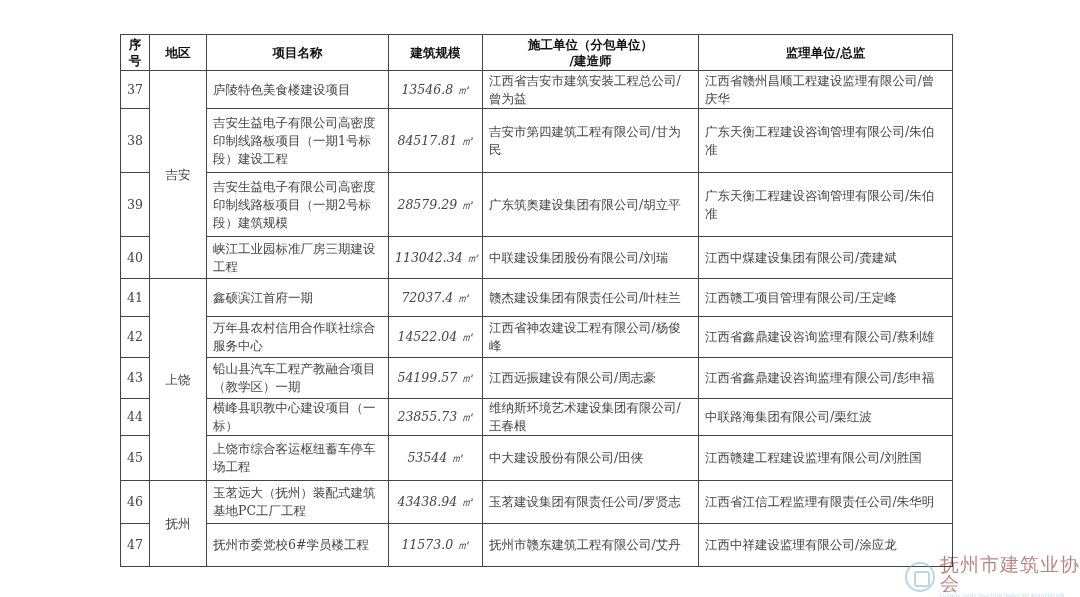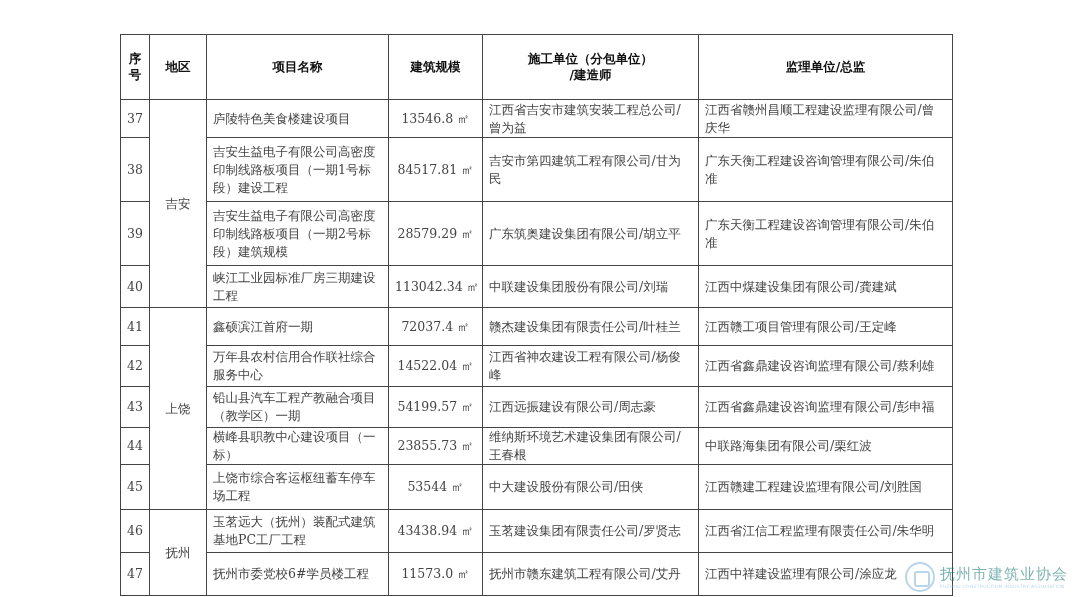--- a/index.html
+++ b/index.html
@@ -18,37 +18,37 @@
     vertical-align: middle;
   }
   table.roster th {
     font-family: "DejaVu Sans", "Liberation Sans", sans-serif;
     font-weight: bold; font-size: 12.5px; color: #111; text-align: center; height: 34px;
     line-height: 16px; padding: 0 2px;
   }
   td.no { text-align: center; color: #444; padding: 0; }
   td.region { text-align: center; color: #444; padding: 0; margin-top: 15px; }
   td.name { text-align: left; color: #444; margin-top: 16px; }
-  td.scale { text-align: center; color: #444; padding: 0 2px; white-space: nowrap; }
+  td.scale { text-align: center; color: #444; padding: 0 2px; white-space: nowrap; font-style: italic; }
   td.builder, td.supervisor { text-align: left; color: #444; }
   .watermark {
     position: absolute; left: 905px; top: 560px; width: 175px; height: 34px;
     display: flex; align-items: center; opacity: 0.55;
   }
   .wm-logo {
     width: 30px; height: 30px; border-radius: 50%;
     border: 2px solid #7fb3d9; box-sizing: border-box; position: relative; flex: none;
   }
   .wm-logo::after {
     content: ""; position: absolute; left: 7px; top: 7px; width: 12px; height: 12px;
     border: 2px solid #7fb3d9; border-radius: 3px;
   }
   .wm-text { margin-left: 5px; display: flex; flex-direction: column; }
   .wm-title {
-    font-family: "DejaVu Sans", "Liberation Sans", sans-serif; font-size: 15px; color: #0f766e;
+    font-family: "DejaVu Sans", "Liberation Sans", sans-serif; font-size: 19px; color: #7f1d1d;
     letter-spacing: 1px; line-height: 19px;
   }
   .wm-sub {
     font-family: "DejaVu Sans", "Liberation Sans", sans-serif; font-size: 4.5px; color: #7fb3d9;
     letter-spacing: 0.3px; line-height: 6px;
   }
 </style>
 </head>
 <body>
 
@@ -56,21 +56,21 @@
   <colgroup>
     <col style="width:29px">
     <col style="width:57px">
     <col style="width:182px">
     <col style="width:94px">
     <col style="width:216px">
     <col style="width:254px">
   </colgroup>
   <thead>
     <tr style="height:36px">
-      <th style="padding:15px 4px">序号</th>
+      <th style="padding:0 4px">序号</th>
       <th>地区</th>
       <th>项目名称</th>
       <th>建筑规模</th>
       <th>
         <div>施工单位（分包单位）</div>
         <div>/建造师</div>
       </th>
       <th>监理单位/总监</th>
     </tr>
   </thead>

